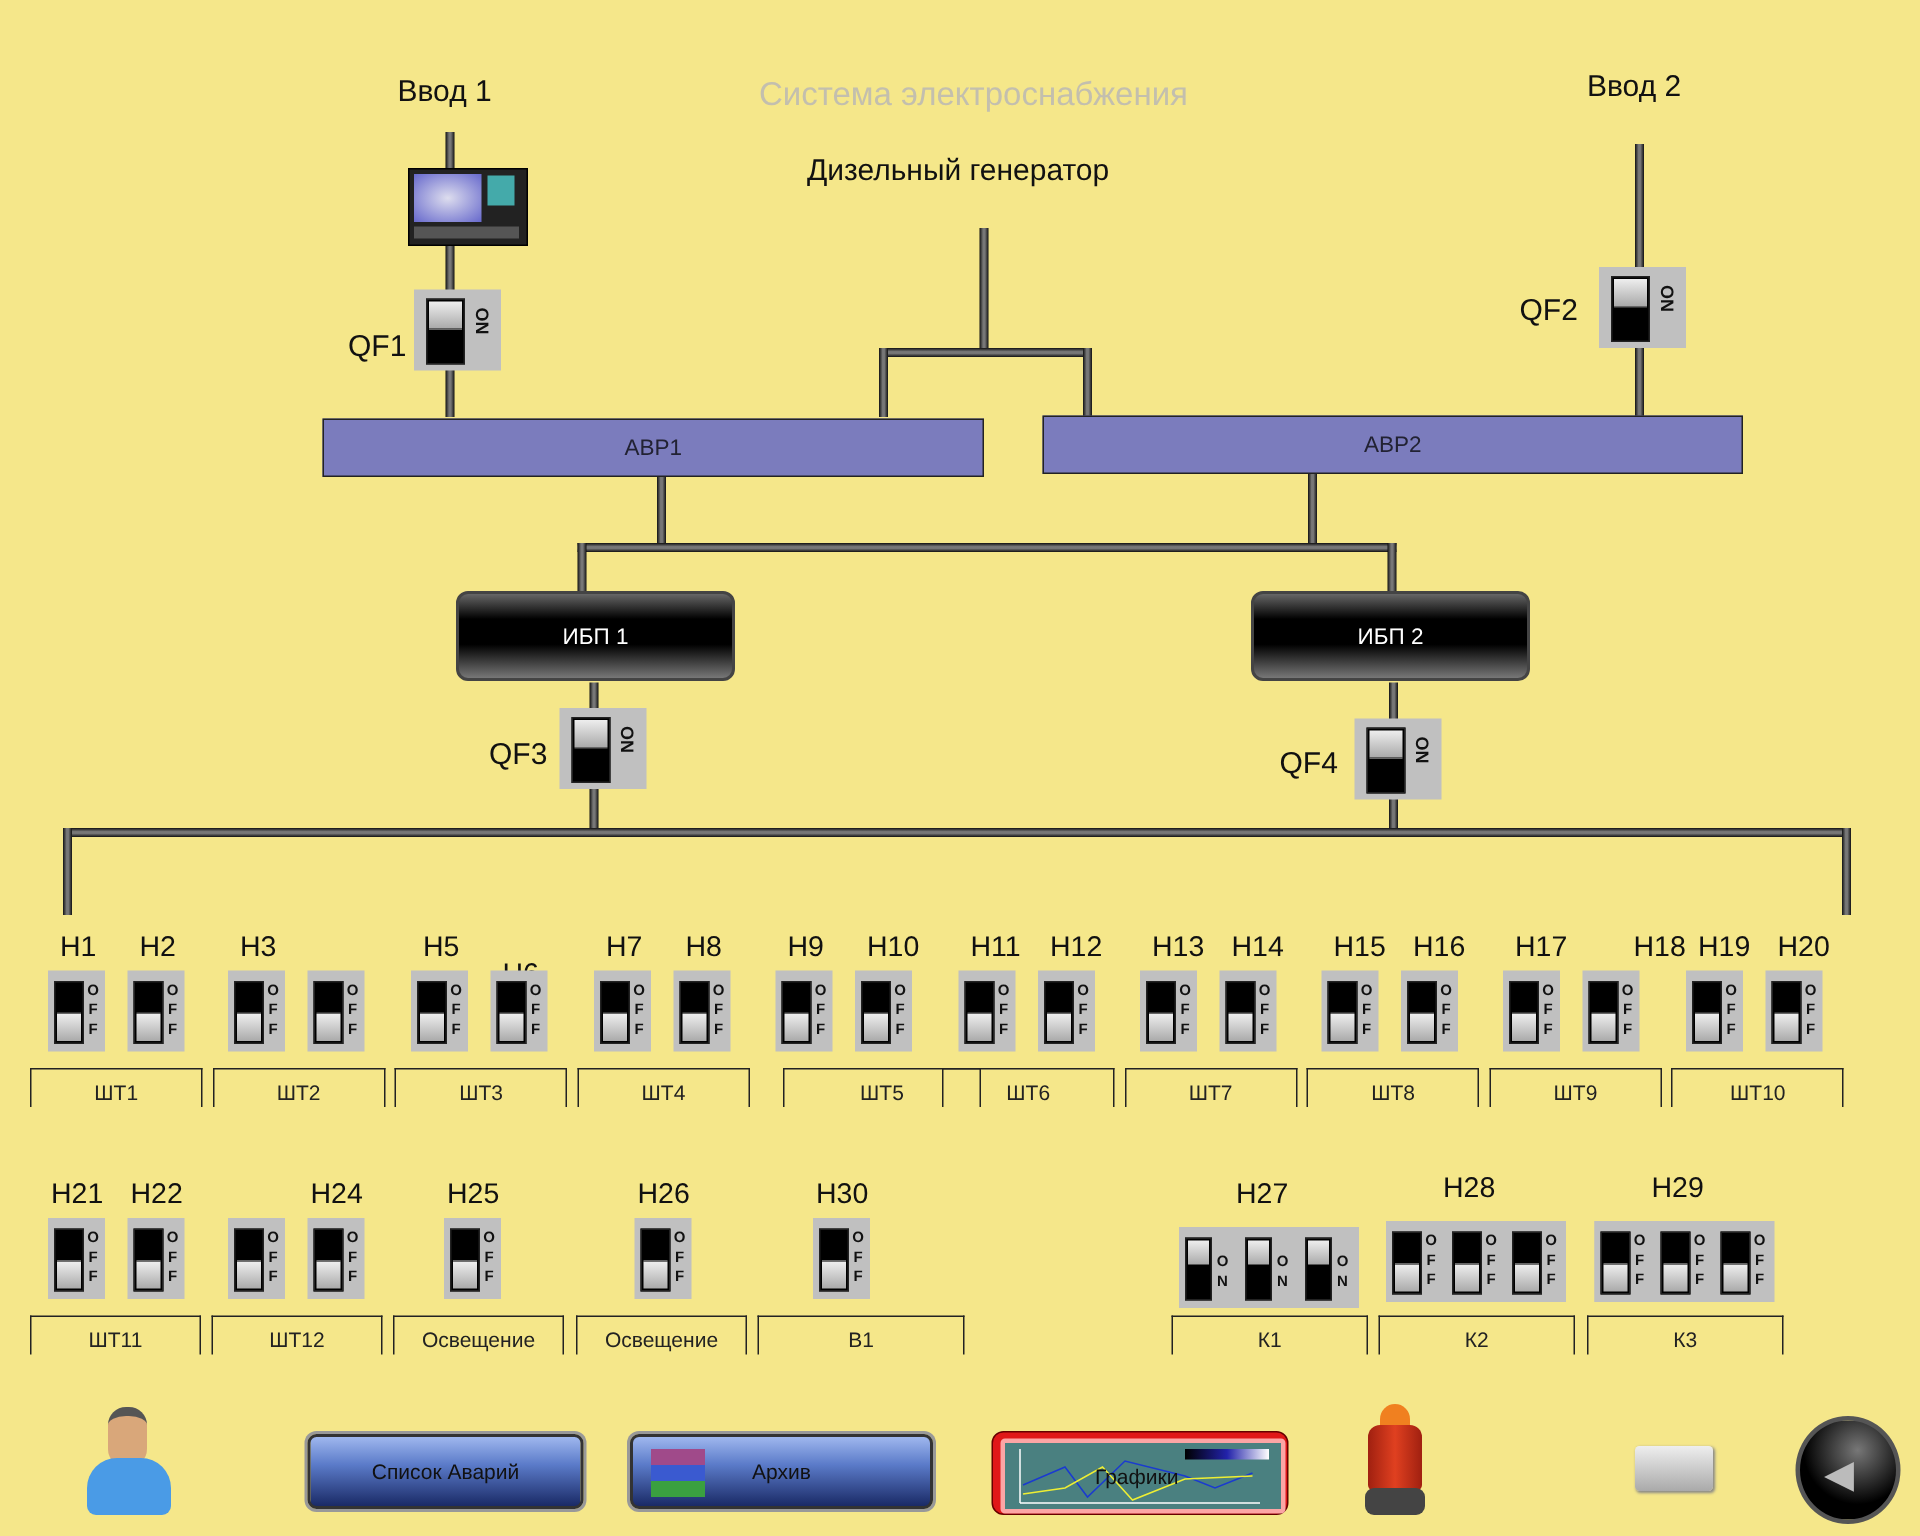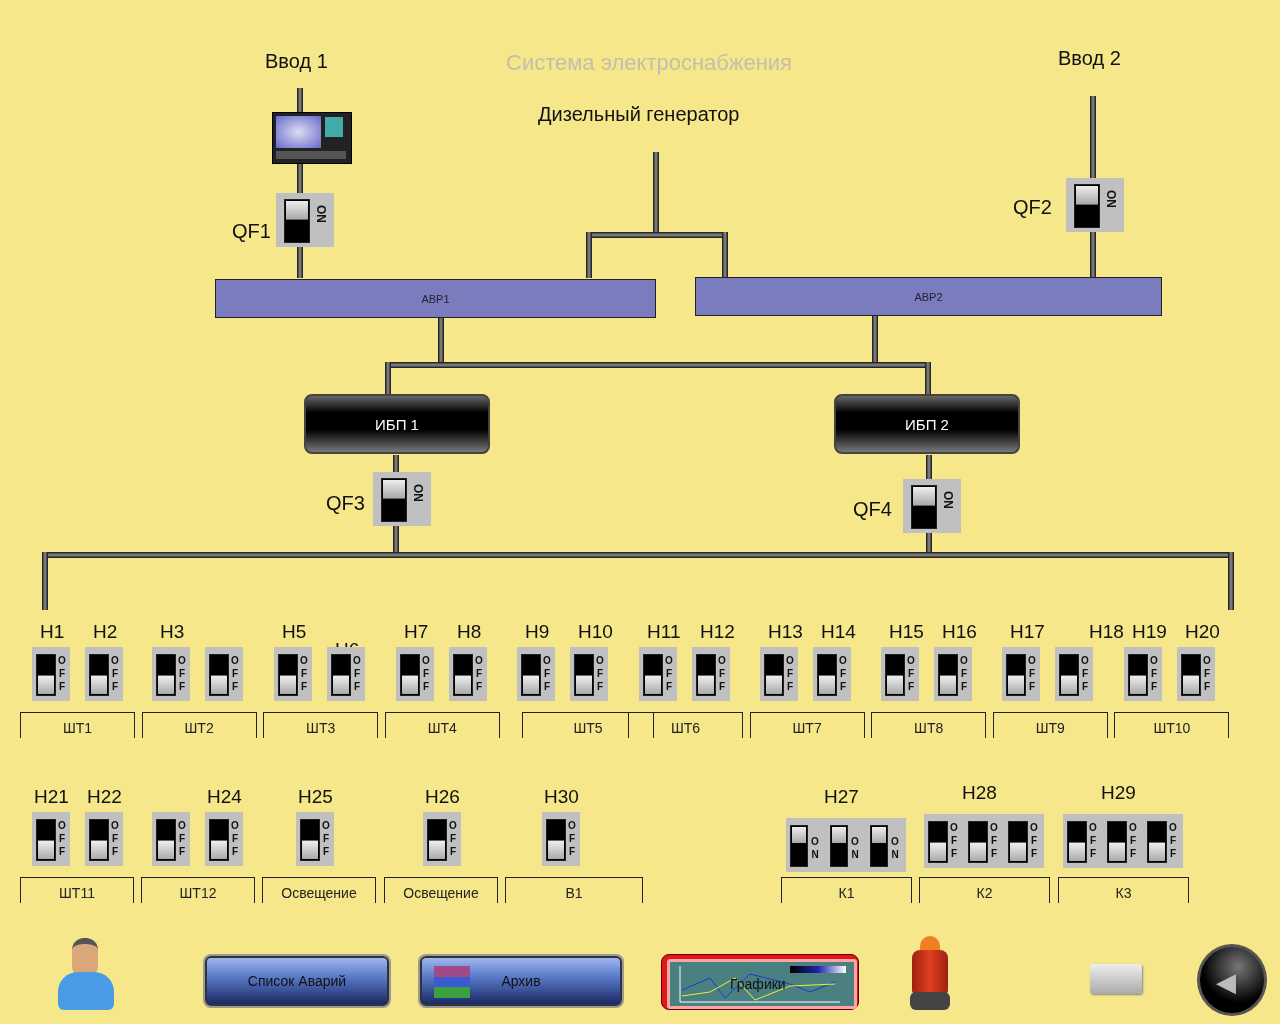--- a/index.html
+++ b/index.html
@@ -4,21 +4,21 @@
 <style>
   html,body{margin:0;padding:0;}
   body{width:1280px;height:1024px;background:#f5e78a;position:relative;overflow:hidden;font-family:"Liberation Sans",sans-serif;color:#111;}
   .abs{position:absolute;}
   .lbl{position:absolute;font-size:20px;color:#111;white-space:nowrap;}
   .title{position:absolute;left:506px;top:50px;font-size:22px;color:#c3bfae;}
   
   .pv{position:absolute;width:6px;background:linear-gradient(90deg,#111 0,#777 40%,#777 60%,#111 100%);}
   .ph{position:absolute;height:6px;background:linear-gradient(180deg,#111 0,#777 40%,#777 60%,#111 100%);}
   
-  .avr{position:absolute;background:#7b7cbd;border:1px solid #222;box-sizing:border-box;font-size:11px;color:#223;display:flex;align-items:center;justify-content:center;}
+  .avr{position:absolute;background:#7b7cbd;border:1px solid #222;box-sizing:border-box;font-size:15px;color:#223;display:flex;align-items:center;justify-content:center;}
   
   .ups{position:absolute;width:186px;height:60px;border-radius:8px;border:2px solid #444;box-sizing:border-box;
        background:linear-gradient(180deg,#666 0,#000 30%,#000 60%,#777 100%);color:#fff;font-size:15px;display:flex;align-items:center;justify-content:center;}
   
   .sw-on{position:absolute;width:58px;height:54px;background:#c0c0c0;}
   .sw-on .body{position:absolute;left:8px;top:6px;width:24px;height:42px;background:#000;border:1px solid #222;}
   .sw-on .knob{position:absolute;left:1px;top:1px;width:22px;height:18px;background:linear-gradient(180deg,#eee,#aaa);border-bottom:1px solid #666;}
   .sw-on .txt{position:absolute;left:38px;top:12px;font-size:12px;font-weight:bold;line-height:14px;writing-mode:vertical-lr;}
   
   .sw-off{position:absolute;width:38px;height:54px;background:#c0c0c0;}

